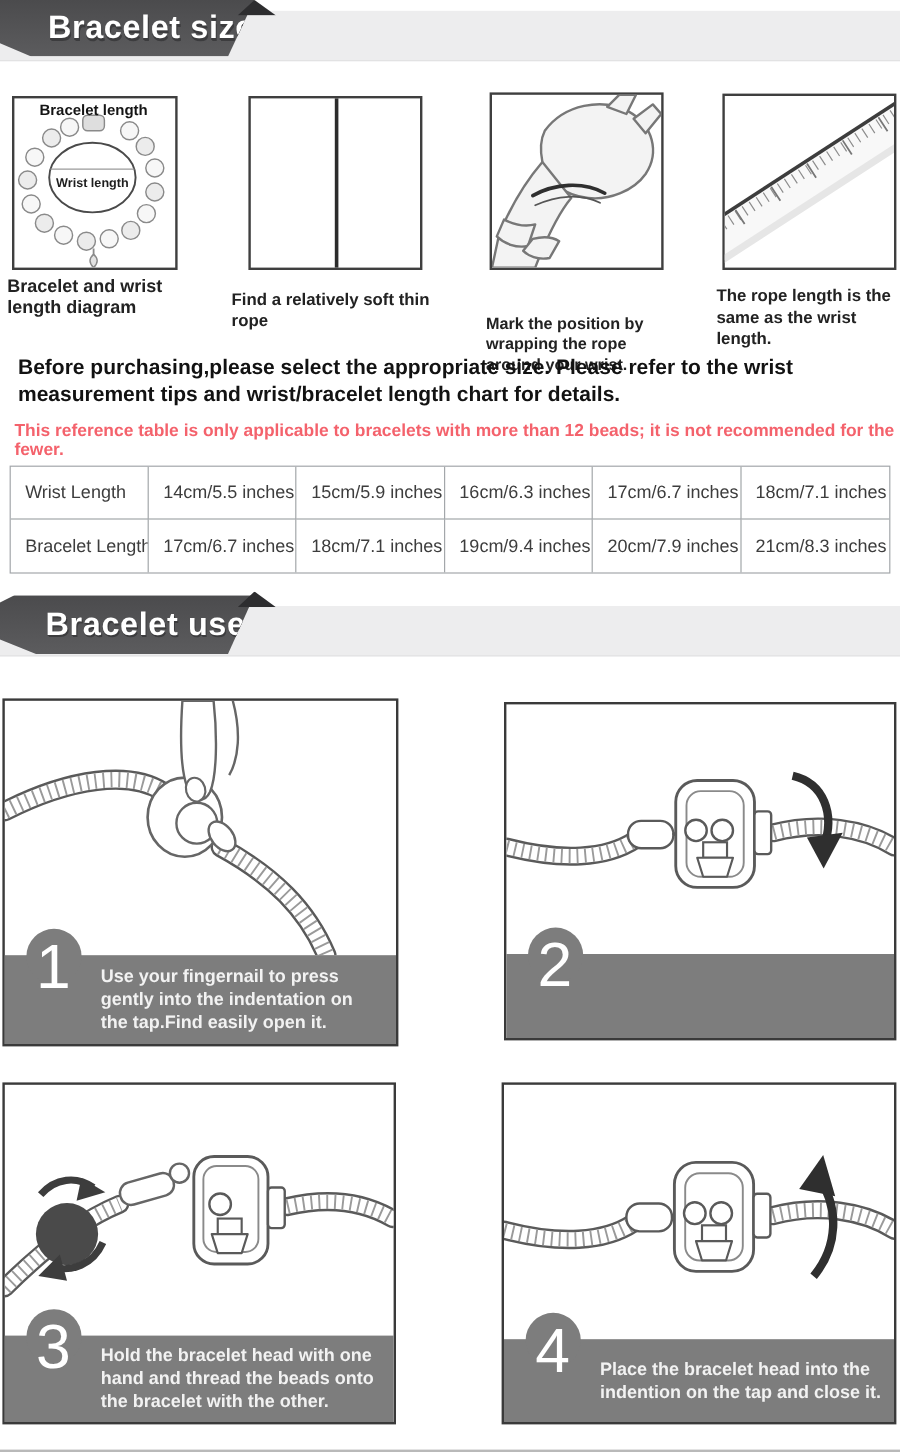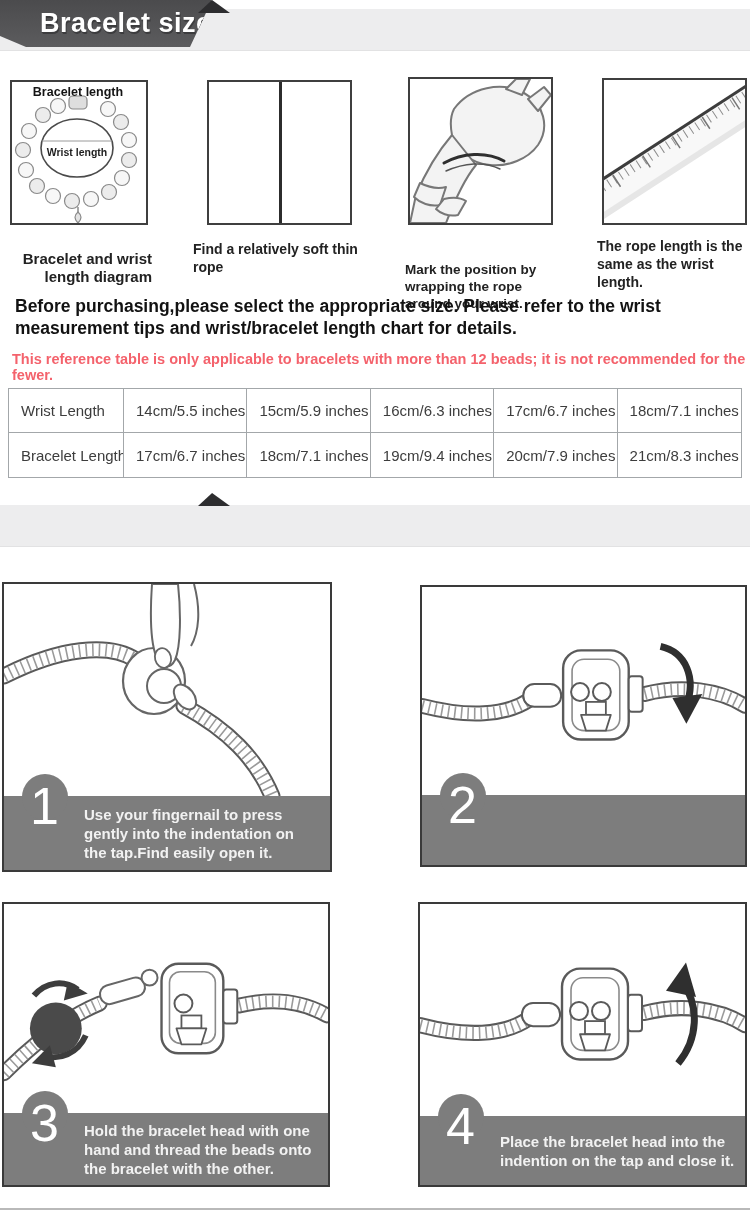--- a/index.html
+++ b/index.html
@@ -25,21 +25,21 @@
   .mbox{position:absolute;background:#fff;border:2px solid #3f3f3f;box-sizing:border-box;}
   .mbox1{left:10px;top:80px;width:138px;height:145px;}
   .mbox2{left:207px;top:80px;width:145px;height:145px;}
   .mbox3{left:408px;top:77px;width:145px;height:148px;}
   .mbox4{left:602px;top:78px;width:145px;height:147px;}
   .mbox svg{display:block;}
   .top-label{position:absolute;top:3px;left:0;right:2px;text-align:center;
              font-size:12.5px;font-weight:700;color:#141414;}
   .rope-line{position:absolute;left:50%;top:0;bottom:0;width:3px;margin-left:-1px;background:#2c2c2c;}
   .mcap{position:absolute;font-weight:700;color:#222;}
-  .mcap1{left:6px;top:250px;width:146px;text-align:right;font-size:15px;line-height:18px;}
+  .mcap1{left:6px;top:230px;width:146px;text-align:left;font-size:15px;line-height:18px;}
   .mcap2{left:193px;top:240px;width:180px;font-size:14px;line-height:18px;}
   .mcap3{left:405px;top:237px;width:162px;font-size:13.5px;line-height:17px;margin-top:24px;}
   .mcap4{left:597px;top:237px;width:160px;font-size:14px;line-height:18px;}
 
   
   .intro{position:absolute;left:15px;top:295px;width:722px;font-size:17.5px;line-height:22px;
          font-weight:700;color:#121212;}
   .note{position:absolute;left:12px;top:351px;width:734px;font-size:14.5px;font-weight:700;color:#f4626c;}
 
   
@@ -154,20 +154,23 @@
     <div class="cell lastcol">18cm/7.1 inches</div>
     <div class="cell lastrow">Bracelet Length</div>
     <div class="cell lastrow">17cm/6.7 inches</div>
     <div class="cell lastrow">18cm/7.1 inches</div>
     <div class="cell lastrow">19cm/9.4 inches</div>
     <div class="cell lastrow">20cm/7.9 inches</div>
     <div class="cell lastcol lastrow">21cm/8.3 inches</div>
   </div>
 
   <div class="strip strip2"></div>
+  <div class="ribbon ribbon2">
+    <span class="ribbon-label">Bracelet use</span>
+  </div>
   <div class="fold fold2"></div>
 
   <div class="sp sp1">
     <svg class="art" width="326" height="212" viewBox="0 0 326 212" preserveAspectRatio="none">
       <path d="M0 92 C55 64 105 58 132 76" stroke="#5a5a5a" stroke-width="17" fill="none" stroke-linecap="round"></path>
       <path d="M0 92 C55 64 105 58 132 76" stroke="#fff" stroke-width="13" fill="none" stroke-linecap="round"></path>
       <path d="M0 92 C55 64 105 58 132 76" stroke="#9a9a9a" stroke-width="13" fill="none" stroke-dasharray="1.6 5"></path>
       <path d="M180 122 C224 146 252 174 268 212" stroke="#5a5a5a" stroke-width="17" fill="none" stroke-linecap="round"></path>
       <path d="M180 122 C224 146 252 174 268 212" stroke="#fff" stroke-width="13" fill="none" stroke-linecap="round"></path>
       <path d="M180 122 C224 146 252 174 268 212" stroke="#9a9a9a" stroke-width="13" fill="none" stroke-dasharray="1.6 5"></path>

